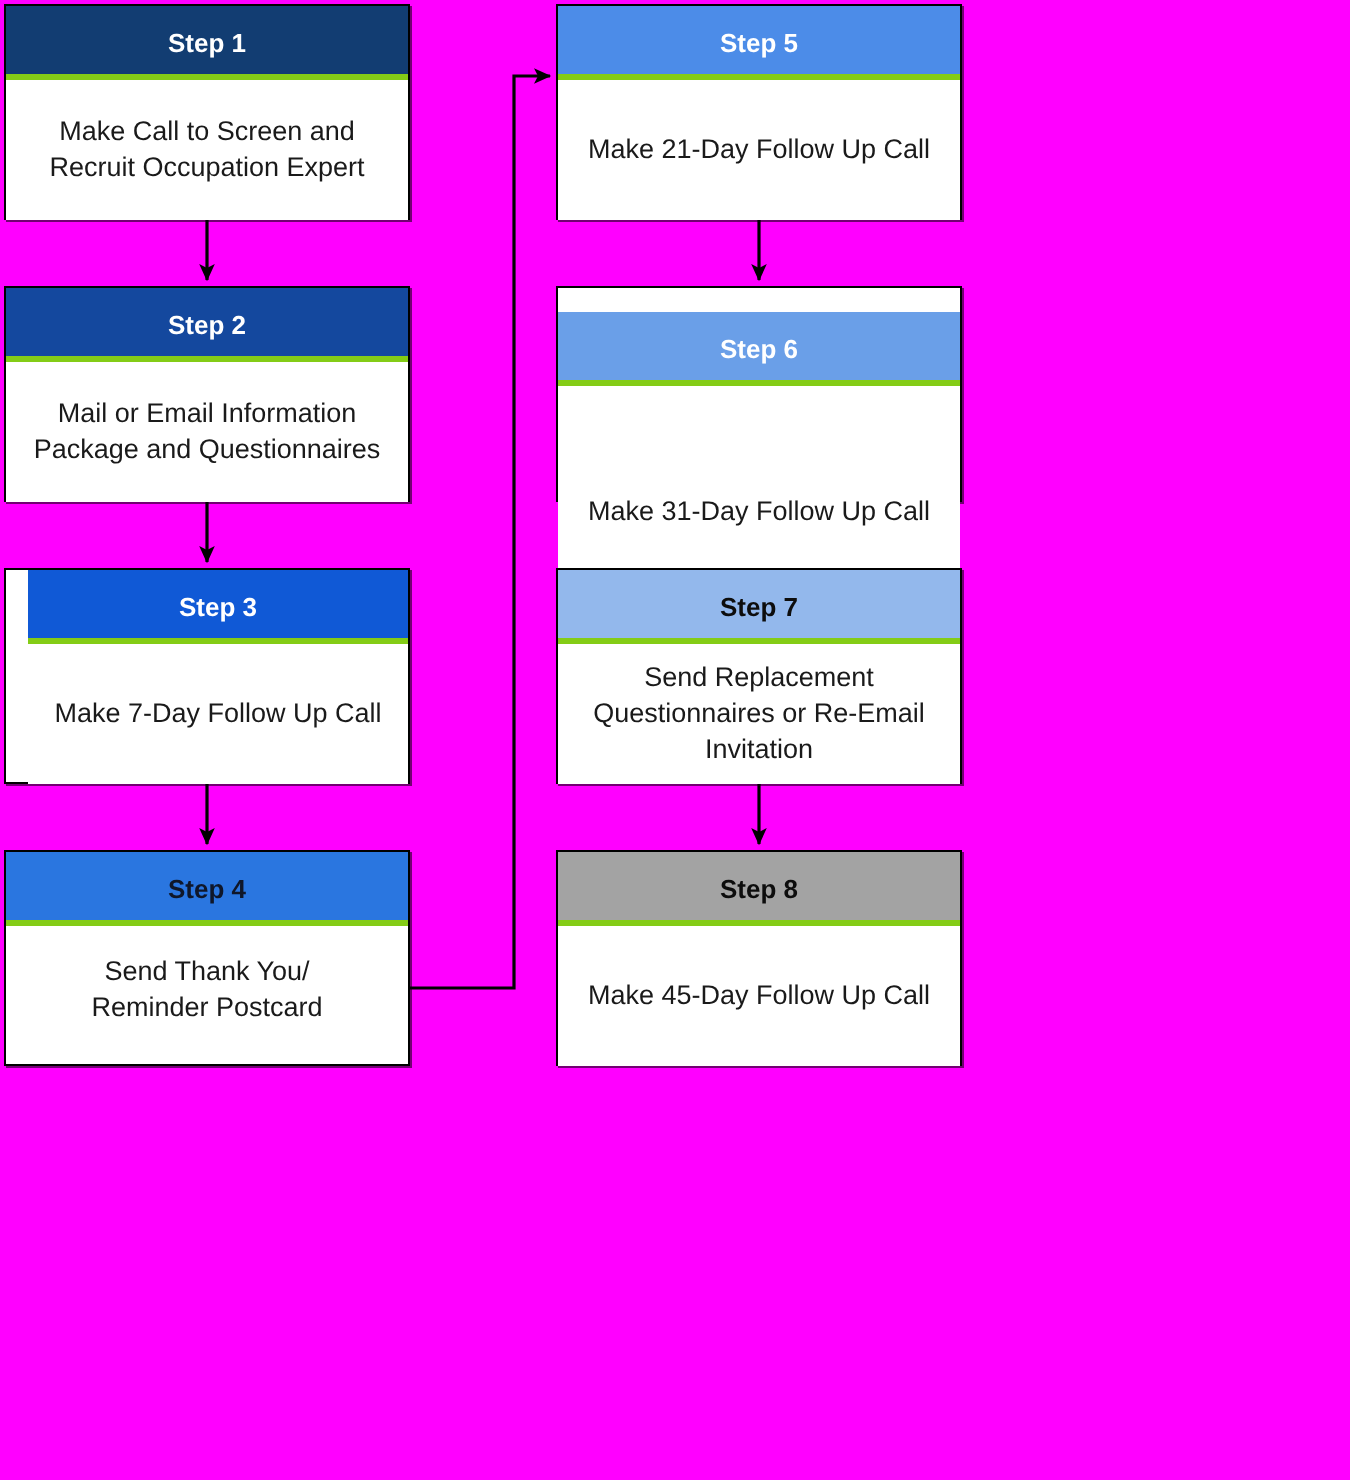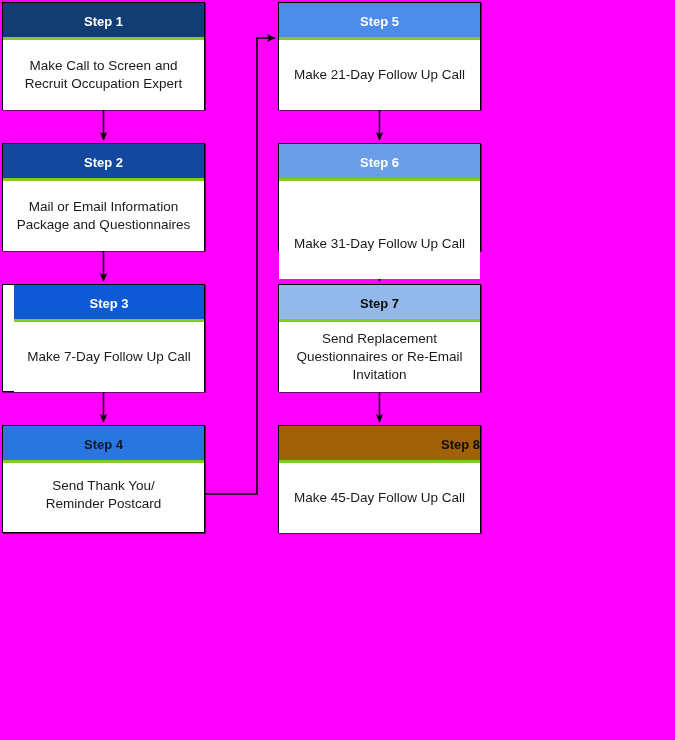--- a/index.html
+++ b/index.html
@@ -119,33 +119,33 @@
   </div>
 
   <div class="node" style="left: 278px; top: 2px; width: 203px; height: 108px;">
     <div class="node-header" style="background: rgb(76, 140, 232); color: rgb(255, 255, 255);">Step 5</div>
     <div class="node-body" style="height: 70px;">
         <span>Make 21-Day Follow Up Call</span>
       </div>
   </div>
 
   <div class="node" style="left: 278px; top: 143px; width: 203px; height: 108px;">
-    <div class="node-header" style="background: rgb(106, 159, 232); color: rgb(255, 255, 255);">Step 6</div>
+    <div class="node-header" style="background: rgb(106, 159, 232); color: rgb(255, 255, 255); margin-top: 12px;">Step 6</div>
     <div class="node-body" style="height: 70px; margin-top: 28px;">
         <span>Make 31-Day Follow Up Call</span>
       </div>
   </div>
 
   <div class="node" style="left: 278px; top: 284px; width: 203px; height: 108px;">
     <div class="node-header" style="background: rgb(147, 184, 236); color: rgb(13, 13, 13);">Step 7</div>
     <div class="node-body" style="height: 70px;">
         <span>Send Replacement<br>Questionnaires or Re-Email<br>Invitation</span>
       </div>
   </div>
 
   <div class="node" style="left: 278px; top: 425px; width: 203px; height: 108px;">
-    <div class="node-header" style="background: #a16207; color: rgb(13, 13, 13); text-align: right;">Step 8</div>
+    <div class="node-header" style="background: #a3a3a3; color: rgb(13, 13, 13);">Step 8</div>
     <div class="node-body" style="height: 70px;">
         <span>Make 45-Day Follow Up Call</span>
       </div>
   </div>
 
 </div>
 
 </body></html>

